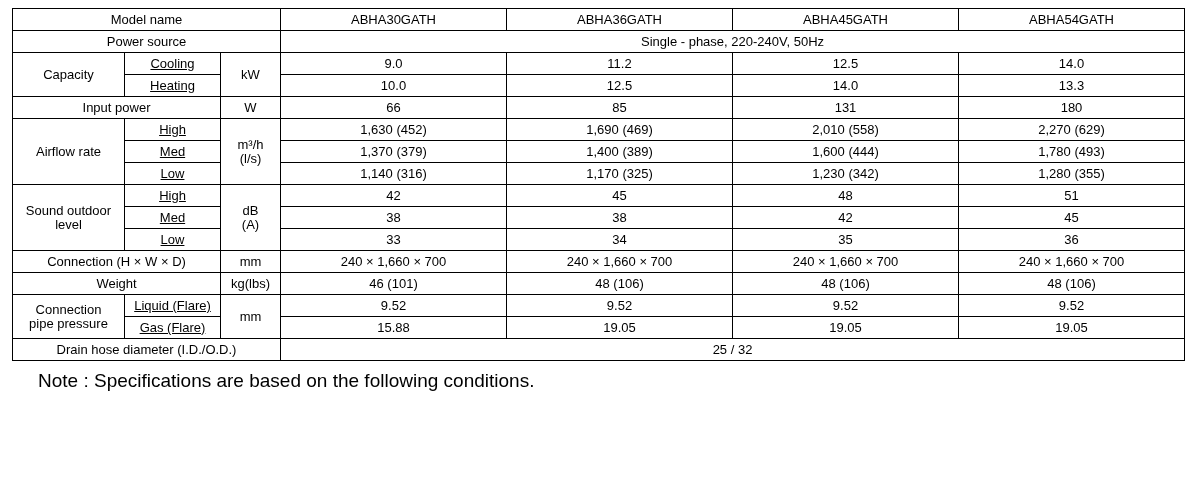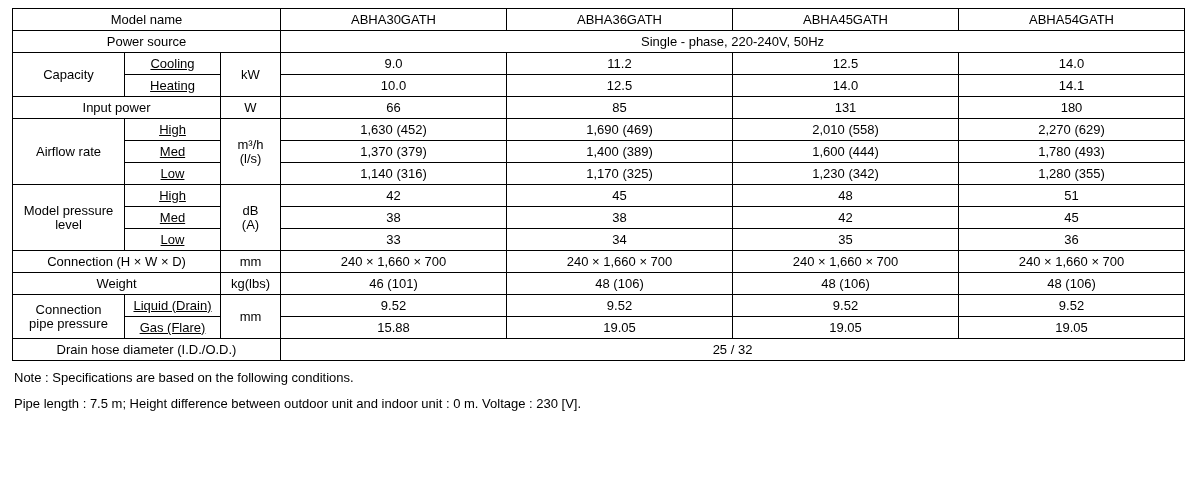--- a/index.html
+++ b/index.html
@@ -47,22 +47,23 @@
   
   td.gsep {
     border-left: 3px solid #00a07a;
   }
   .col-a { width: 112px; }
   .col-b { width: 96px; }
   .col-c { width: 60px; }
   .col-d { width: 226px; }
   .notes {
     margin-top: 10px;
-    font-size: 13px;
+    font-size: 19px;
     line-height: 1.0;
+    margin-left: 24px;
   }
   .notes p {
     margin: 0 0 13px 2px;
   }
 </style>
 </head>
 <body>
 
 <div class="sheet">
 
@@ -99,21 +100,21 @@
         <td>11.2</td>
         <td>12.5</td>
         <td>14.0</td>
       </tr>
 
       <tr>
         <td class="sub">Heating</td>
         <td class="gsep">10.0</td>
         <td>12.5</td>
         <td>14.0</td>
-        <td>14.1</td>
+        <td>13.3</td>
       </tr>
 
       <tr>
         <td class="lbl" colspan="2">Input power</td>
         <td>W</td>
         <td class="gsep">66</td>
         <td>85</td>
         <td>131</td>
         <td>180</td>
       </tr>
@@ -140,21 +141,21 @@
       <tr>
         <td class="sub">Low</td>
         <td class="gsep">1,140 (316)</td>
         <td>1,170 (325)</td>
         <td>1,230 (342)</td>
         <td>1,280 (355)</td>
       </tr>
 
       <tr>
         <td class="lbl" rowspan="3">
-          <div>Model pressure</div>
+          <div>Sound outdoor</div>
           <div>level</div>
         </td>
         <td class="sub">High</td>
         <td rowspan="3">
           <div>dB</div>
           <div>(A)</div>
         </td>
         <td class="gsep">42</td>
         <td>45</td>
         <td>48</td>
@@ -191,21 +192,21 @@
         <td>48 (106)</td>
         <td>48 (106)</td>
         <td>48 (106)</td>
       </tr>
 
       <tr>
         <td class="lbl" rowspan="2">
           <div>Connection</div>
           <div>pipe pressure</div>
         </td>
-        <td class="sub">Liquid (Drain)</td>
+        <td class="sub">Liquid (Flare)</td>
         <td rowspan="2">mm</td>
         <td class="gsep">9.52</td>
         <td>9.52</td>
         <td>9.52</td>
         <td>9.52</td>
       </tr>
       <tr>
         <td class="sub">Gas (Flare)</td>
         <td class="gsep">15.88</td>
         <td>19.05</td>
@@ -215,16 +216,15 @@
 
       <tr>
         <td class="lbl" colspan="3">Drain hose diameter (I.D./O.D.)</td>
         <td class="gsep" colspan="4">25 / 32</td>
       </tr>
     </tbody>
   </table>
 
   <div class="notes">
     <p>Note : Specifications are based on the following conditions.</p>
-    <p>Pipe length : 7.5 m; Height difference between outdoor unit and indoor unit : 0 m. Voltage : 230 [V].</p>
   </div>
 
 </div>
 
 </body></html>

